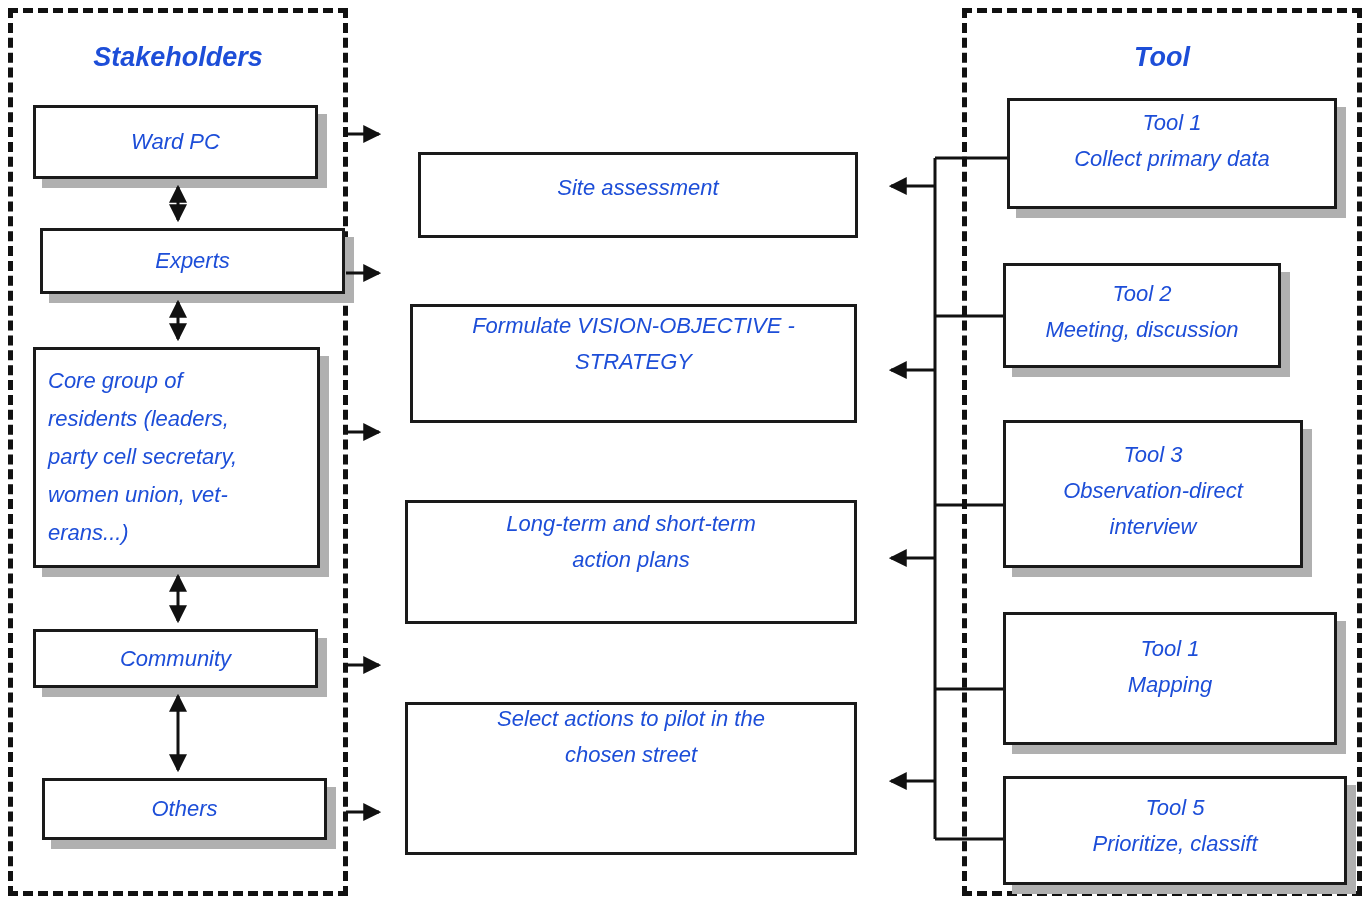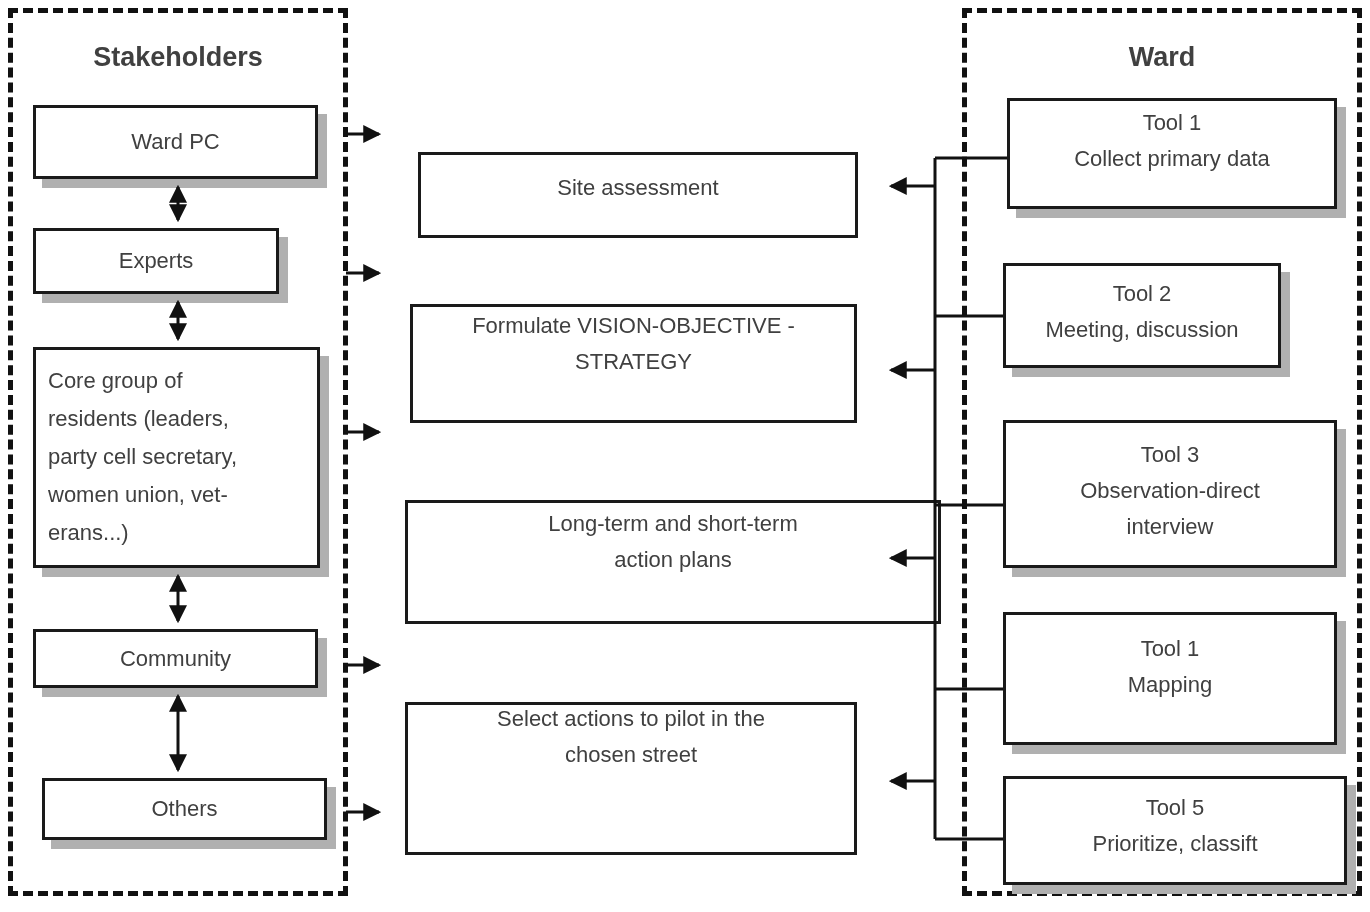--- a/index.html
+++ b/index.html
@@ -1,22 +1,23 @@
 <!DOCTYPE html>
 <html><head>
 <meta charset="utf-8">
 <style>
   html,body{margin:0;padding:0;background:#ffffff;}
   .stage{
     position:relative;
     width:1370px;height:912px;
     background:#ffffff;
     font-family:"Liberation Sans", sans-serif;
-    color:#404040;
+    color:#1d4ed8;
     overflow:hidden;
+    font-style:italic;
   }
   .panel{
     position:absolute;
     border:5px dashed #111;
     box-sizing:border-box;
     background:#fff;
   }
   .panel.gray{background:#c9c9c9;}
   #panel-stakeholders{left:8px;top:8px;width:340px;height:888px;}
   #panel-process{left:386px;top:8px;width:498px;height:888px;}
@@ -46,58 +47,58 @@
     align-items:center;
     text-align:center;
     font-size:22px;
     line-height:36px;
     white-space:pre-line;
   }
   .shadow{box-shadow:9px 9px 0 #b0b0b0;}
 
   
   .b-ward      {left:33px;top:105px;width:285px;height:74px;}
-  .b-experts   {left:33px;top:228px;width:246px;height:66px;}
+  .b-experts   {left:40px;top:228px;width:305px;height:66px;}
   .b-core      {left:33px;top:347px;width:287px;height:221px;
                 justify-content:flex-start;align-items:flex-start;
                 text-align:left;padding:12px 10px 0 12px;line-height:38px;}
   .b-community {left:33px;top:629px;width:285px;height:59px;}
   .b-others    {left:42px;top:778px;width:285px;height:62px;}
 
   
   .b-site      {left:418px;top:152px;width:440px;height:86px;padding-bottom:14px;}
   .b-vision    {left:410px;top:304px;width:447px;height:119px;padding-bottom:40px;}
-  .b-plans     {left:405px;top:500px;width:536px;height:124px;padding-bottom:40px;}
+  .b-plans     {left:405px;top:500px;width:452px;height:124px;padding-bottom:40px;}
   .b-select    {left:405px;top:702px;width:452px;height:153px;padding-bottom:84px;}
 
   
   .b-tool1     {left:1007px;top:98px;width:330px;height:111px;padding-bottom:26px;}
   .b-tool2     {left:1003px;top:263px;width:278px;height:105px;padding-bottom:8px;}
-  .b-tool3     {left:1003px;top:420px;width:334px;height:148px;padding-bottom:6px;}
+  .b-tool3     {left:1003px;top:420px;width:300px;height:148px;padding-bottom:6px;}
   .b-tool4     {left:1003px;top:612px;width:334px;height:133px;padding-bottom:24px;}
   .b-tool5     {left:1003px;top:776px;width:344px;height:109px;padding-bottom:10px;}
 
   svg.connectors{
     position:absolute;left:0;top:0;
     width:1370px;height:912px;
     pointer-events:none;
   }
 </style>
 </head>
 <body>
 
 <div class="stage">
 
   <div class="panel" id="panel-stakeholders">
     <div class="panel-title" id="title-stakeholders">Stakeholders</div>
   </div>
 
 
   <div class="panel" id="panel-tools">
-    <div class="panel-title" id="title-tools">Ward</div>
+    <div class="panel-title" id="title-tools">Tool</div>
   </div>
 
   <div class="box shadow b-ward">Ward PC</div>
   <div class="box shadow b-experts">Experts</div>
   <div class="box shadow b-core">Core group of
 residents (leaders,
 party cell secretary,
 women union, vet-
 erans...)</div>
   <div class="box shadow b-community">Community</div>

